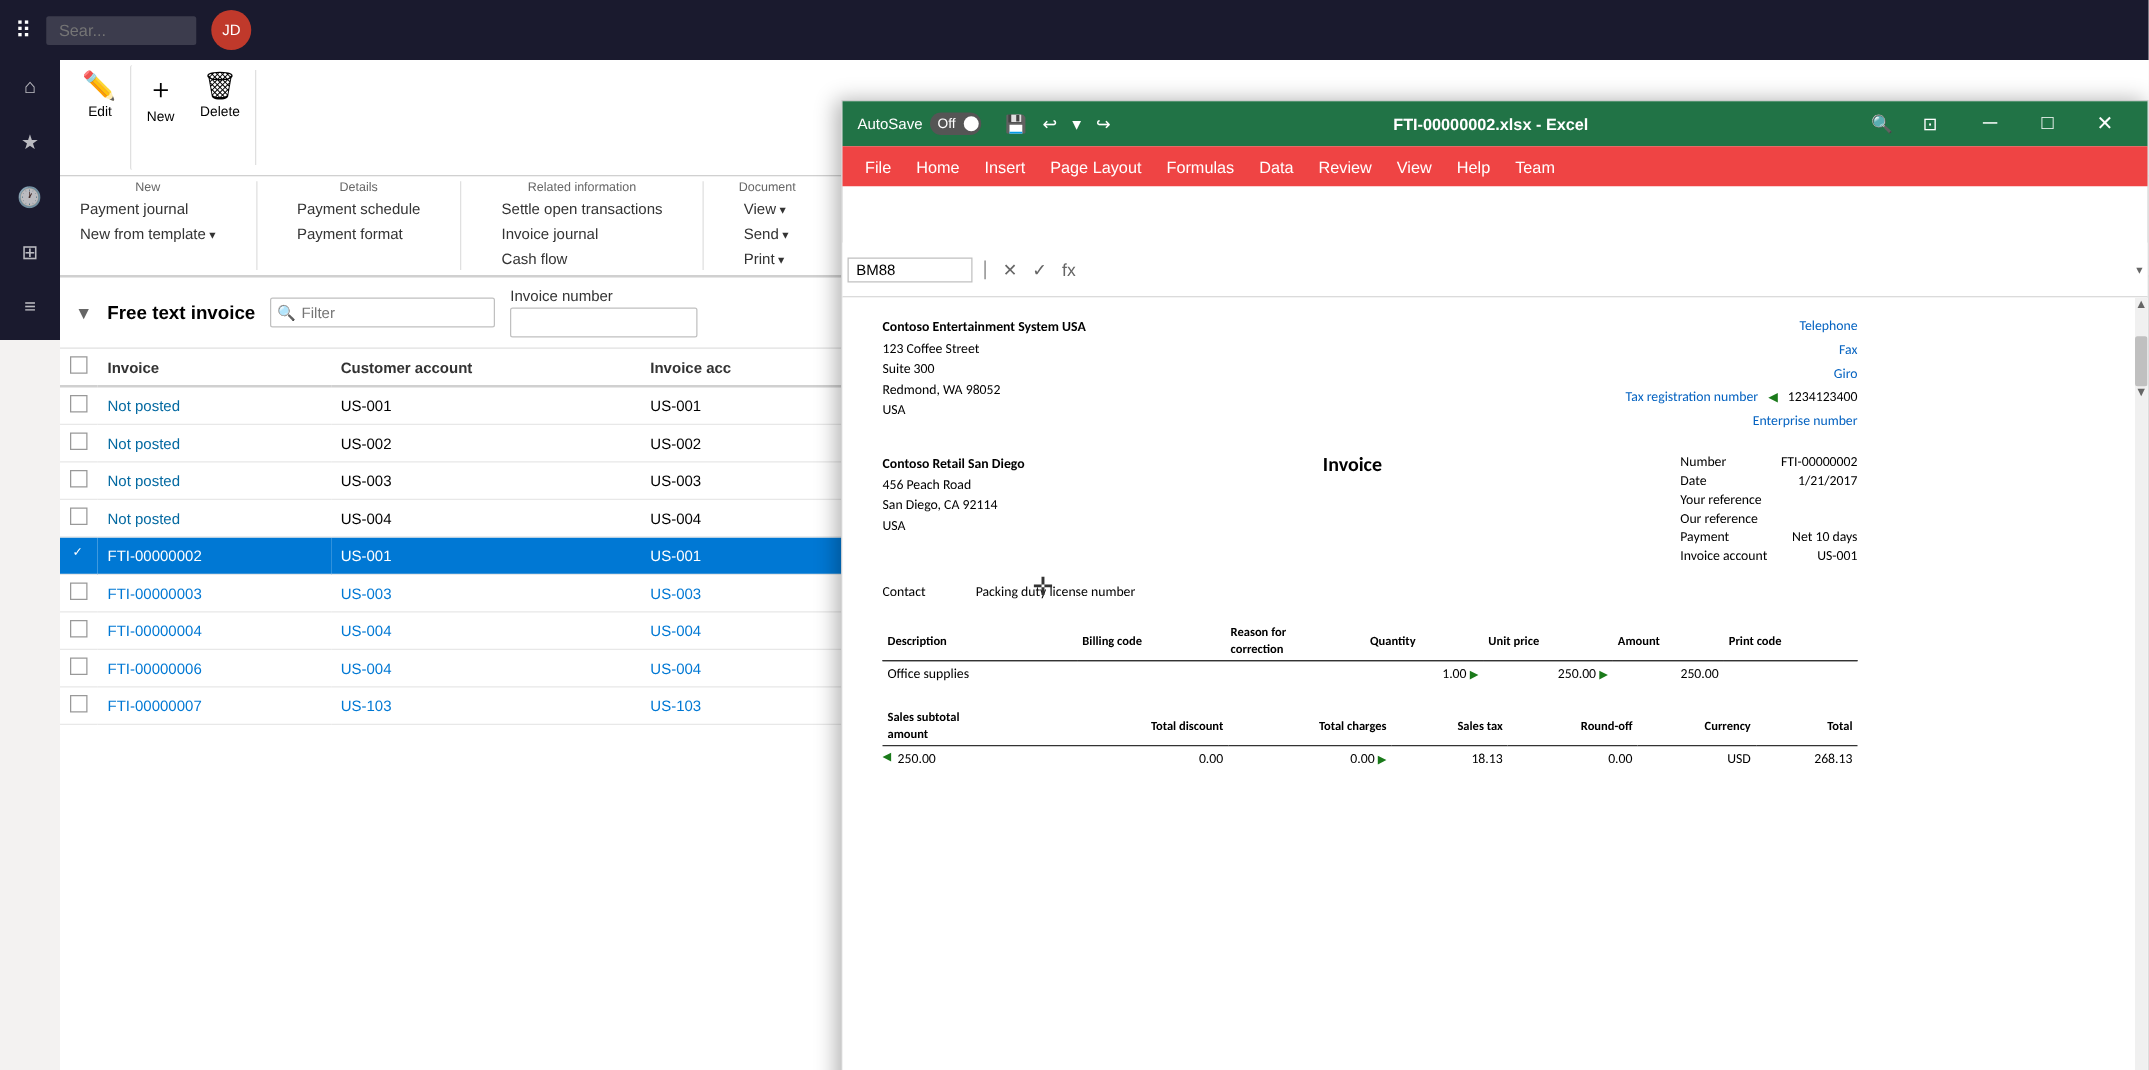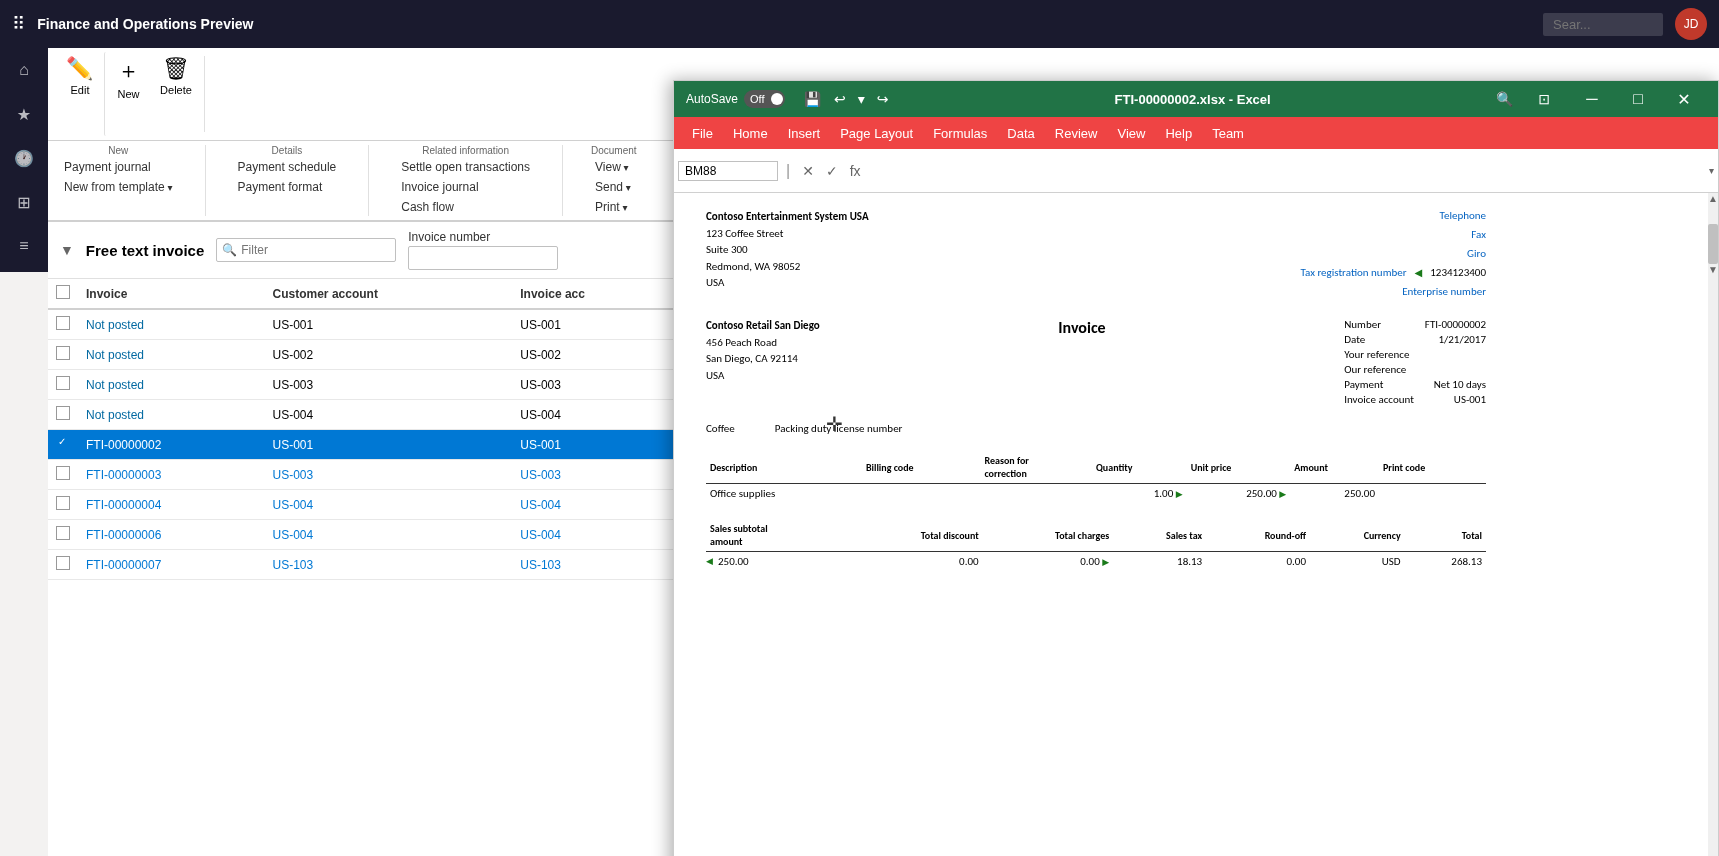--- a/index.html
+++ b/index.html
@@ -104,21 +104,21 @@
 
     
     .excel-menubar {
       background: #ef4444; display: flex; padding: 0 8px; height: 32px; align-items: center;
     }
     .excel-menu-item { color: white; padding: 4px 10px; font-size: 13px; cursor: pointer; border-radius: 2px; }
 
     
     .excel-formulabar {
       display: flex; align-items: center; border-bottom: 1px solid #d0d0d0;
-      background: white; height: 44px; padding: 0 4px; gap: 4px;
+      background: white; height: 44px; padding: 0 4px; gap: 4px; margin-top: 45px;
     }
     .name-box { border: 1px solid #c0c0c0; padding: 2px 6px; width: 100px; font-size: 12px; }
     .formula-sep { color: #999; font-size: 16px; padding: 0 4px; }
     .formula-controls { display: flex; gap: 4px; align-items: center; font-size: 14px; color: #666; }
     .formula-control-btn { cursor: pointer; padding: 0 4px; }
     .formula-input { flex: 1; border: none; outline: none; font-size: 12px; padding: 2px 4px; }
 
     
     .excel-sheet-content {
       flex: 1; overflow: hidden; background: white; padding: 16px 32px; position: relative;
@@ -156,21 +156,20 @@
     .big-ribbon-btn { display: flex; flex-direction: column; align-items: center; padding: 4px 8px; cursor: pointer; border-radius: 2px; font-size: 11px; gap: 2px; min-width: 48px; }
     .big-ribbon-btn .big-icon { font-size: 22px; }
     .small-ribbon-btn { display: flex; align-items: center; gap: 4px; padding: 2px 6px; cursor: pointer; border-radius: 2px; font-size: 11px; white-space: nowrap; }
   </style>
 </head>
 <body>
 
 <div style="position: relative;">
   <div class="d365-topbar">
     <span class="d365-waffle">⠿</span>
-    <span class="app-title">Finance and Operations Preview</span>
     <input class="search-box" type="text" placeholder="Sear..." style="">
     <div class="d365-avatar">JD</div>
   </div>
 
   <div class="d365-sidebar">
     <div class="sidebar-icon">☰</div>
     <div class="sidebar-icon">⌂</div>
     <div class="sidebar-icon">★</div>
     <div class="sidebar-icon">🕐</div>
     <div class="sidebar-icon">⊞</div>
@@ -426,21 +425,21 @@
                 </div>
                 <div class="invoice-meta-row">
                   <span>Invoice account</span>
                   <span>US-001</span>
                 </div>
               </div>
             </div>
 
             <div style="position:relative; margin: 8px 0;">
               <div style="display:flex; gap: 40px; font-size:11px;">
-                <span>Coffee</span>
+                <span>Contact</span>
                 <span>Packing duty license number</span>
               </div>
 
               <div style="position:absolute; left:120px; top:-10px; font-size:20px; color:#333; pointer-events:none;">✛</div>
             </div>
 
             <table class="invoice-items-table">
               <thead>
                 <tr>
                   <th>Description</th>

